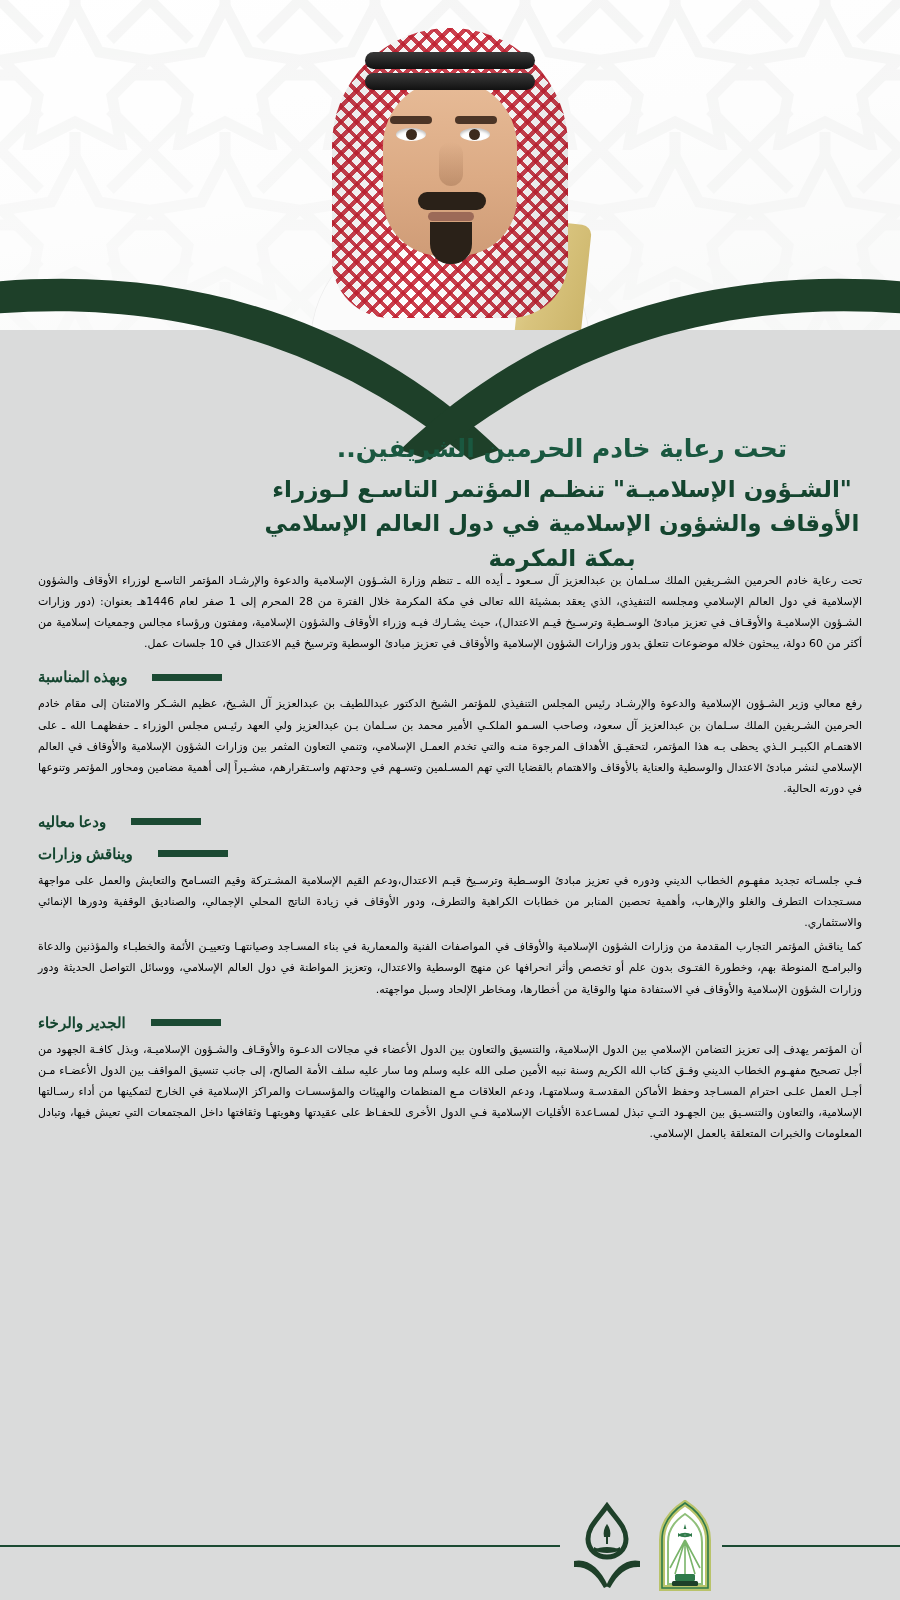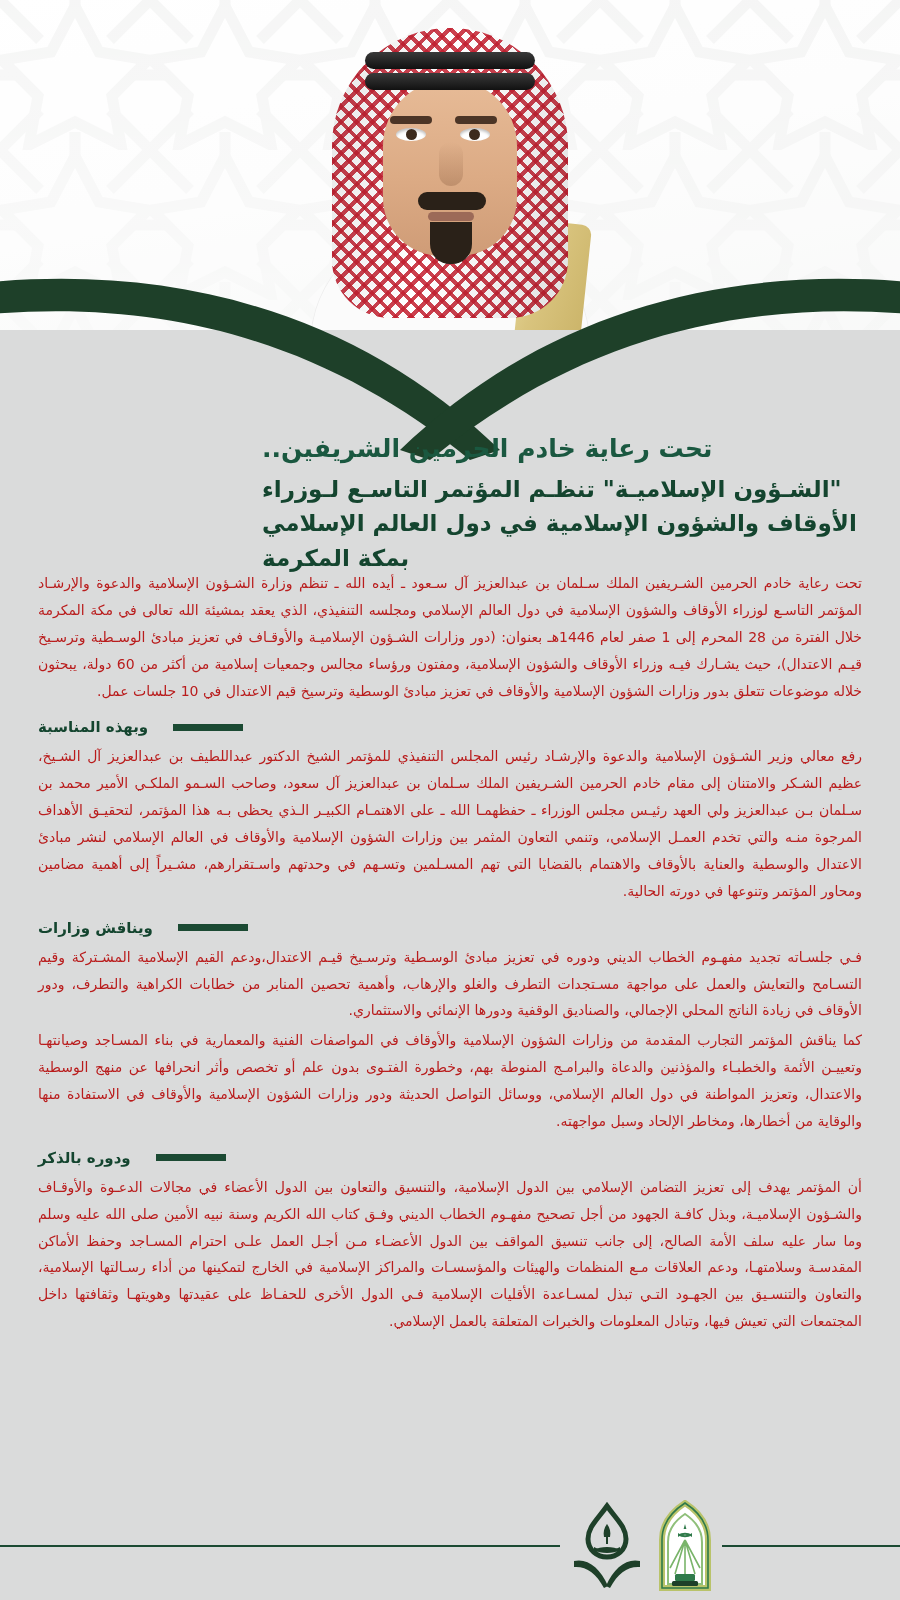--- a/index.html
+++ b/index.html
@@ -77,42 +77,42 @@
     background:linear-gradient(180deg,#3a3a3a,#111);
   }
   .agal1{top:42px}.agal2{top:63px}
 
   
   .swoosh{position:absolute;left:0;top:255px;width:900px;height:205px;}
   .swoosh svg{display:block}
 
   
   .headings{
-    position:absolute;right:38px;top:432px;width:600px;text-align:left;
+    position:absolute;right:38px;top:432px;width:600px;text-align:center;
   }
   .kicker{
     color:#1a5840;font-size:25px;font-weight:bold;line-height:1.35;
     letter-spacing:0;margin:0 0 6px 0;
   }
   .headline{
     color:#14452f;font-size:23px;font-weight:bold;line-height:1.5;margin:0;
   }
 
   
   .content{
     position:absolute;right:38px;left:38px;top:570px;text-align:justify;
     direction:rtl;
   }
   .para{
-    color:#b91c1c;font-size:14px;line-height:1.92;margin:0 0 3px 0;
+    color:#000000;font-size:11px;line-height:1.92;margin:0 0 3px 0;
     text-align:justify;text-justify:inter-word;
   }
   .lead{margin-bottom:14px;}
 
-  .sec{margin-top:14px;margin-bottom:7px;display:flex;flex-direction:row-reverse;align-items:center;gap:25px;}
+  .sec{margin-top:14px;margin-bottom:7px;display:flex;flex-direction:row-reverse;align-items:center;gap:25px;font-family:Liberation Serif, serif;}
   .sec-label{color:#14452f;font-size:15px;font-weight:bold;white-space:nowrap;}
   .sec-rule{flex:1 1 auto;height:7px;background:#1b4a33;min-width:24px;max-width:70px;}
 
   
   .footer{
     position:absolute;left:0;right:0;top:1500px;height:100px;
   }
   .foot-line{
     position:absolute;left:0;right:0;top:45px;height:2px;background:#1b4a33;
   }
@@ -187,30 +187,34 @@
 <div class="content">
 
   <p class="para lead">تحت رعاية خادم الحرمين الشـريفين الملك سـلمان بن عبدالعزيز آل سـعود ـ أيده الله ـ تنظم وزارة الشـؤون الإسلامية والدعوة والإرشـاد المؤتمر التاسـع لوزراء الأوقاف والشؤون الإسلامية في دول العالم الإسلامي ومجلسه التنفيذي، الذي يعقد بمشيئة الله تعالى في مكة المكرمة خلال الفترة من 28 المحرم إلى 1 صفر لعام 1446هـ بعنوان: (دور وزارات الشـؤون الإسلاميـة والأوقـاف في تعزيز مبادئ الوسـطية وترسـيخ قيـم الاعتدال)، حيث يشـارك فيـه وزراء الأوقاف والشؤون الإسلامية، ومفتون ورؤساء مجالس وجمعيات إسلامية من أكثر من 60 دولة، يبحثون خلاله موضوعات تتعلق بدور وزارات الشؤون الإسلامية والأوقاف في تعزيز مبادئ الوسطية وترسيخ قيم الاعتدال في 10 جلسات عمل.</p>
 
   <div class="sec">
     <span class="sec-label">وبهذه المناسبة</span>
     <span class="sec-rule"></span>
   </div>
   <p class="para">رفع معالي وزير الشـؤون الإسلامية والدعوة والإرشـاد رئيس المجلس التنفيذي للمؤتمر الشيخ الدكتور عبداللطيف بن عبدالعزيز آل الشـيخ، عظيم الشـكر والامتنان إلى مقام خادم الحرمين الشـريفين الملك سـلمان بن عبدالعزيز آل سعود، وصاحب السـمو الملكـي الأمير محمد بن سـلمان بـن عبدالعزيز ولي العهد رئيـس مجلس الوزراء ـ حفظهمـا الله ـ على الاهتمـام الكبيـر الـذي يحظى بـه هذا المؤتمر، لتحقيـق الأهداف المرجوة منـه والتي تخدم العمـل الإسلامي، وتنمي التعاون المثمر بين وزارات الشؤون الإسلامية والأوقاف في العالم الإسلامي لنشر مبادئ الاعتدال والوسطية والعناية بالأوقاف والاهتمام بالقضايا التي تهم المسـلمين وتسـهم في وحدتهم واسـتقرارهم، مشـيراً إلى أهمية مضامين ومحاور المؤتمر وتنوعها في دورته الحالية.</p>
 
+  <div class="sec">
+    <span class="sec-label">ودعا معاليه</span>
+    <span class="sec-rule"></span>
+  </div>
 
   <div class="sec">
     <span class="sec-label">ويناقش وزارات</span>
     <span class="sec-rule"></span>
   </div>
   <p class="para">فـي جلسـاته تجديد مفهـوم الخطاب الديني ودوره في تعزيز مبادئ الوسـطية وترسـيخ قيـم الاعتدال،ودعم القيم الإسلامية المشـتركة وقيم التسـامح والتعايش والعمل على مواجهة مسـتجدات التطرف والغلو والإرهاب، وأهمية تحصين المنابر من خطابات الكراهية والتطرف، ودور الأوقاف في زيادة الناتج المحلي الإجمالي، والصناديق الوقفية ودورها الإنمائي والاستثماري.</p>
   <p class="para">كما يناقش المؤتمر التجارب المقدمة من وزارات الشؤون الإسلامية والأوقاف في المواصفات الفنية والمعمارية في بناء المسـاجد وصيانتهـا وتعييـن الأئمة والخطبـاء والمؤذنين والدعاة والبرامـج المنوطة بهم، وخطورة الفتـوى بدون علم أو تخصص وأثر انحرافها عن منهج الوسطية والاعتدال، وتعزيز المواطنة في دول العالم الإسلامي، ووسائل التواصل الحديثة ودور وزارات الشؤون الإسلامية والأوقاف في الاستفادة منها والوقاية من أخطارها، ومخاطر الإلحاد وسبل مواجهته.</p>
 
   <div class="sec">
-    <span class="sec-label">ودوره بالذكر</span>
+    <span class="sec-label">الجدير والرخاء</span>
     <span class="sec-rule"></span>
   </div>
   <p class="para">أن المؤتمر يهدف إلى تعزيز التضامن الإسلامي بين الدول الإسلامية، والتنسيق والتعاون بين الدول الأعضاء في مجالات الدعـوة والأوقـاف والشـؤون الإسلاميـة، وبذل كافـة الجهود من أجل تصحيح مفهـوم الخطاب الديني وفـق كتاب الله الكريم وسنة نبيه الأمين صلى الله عليه وسلم وما سار عليه سلف الأمة الصالح، إلى جانب تنسيق المواقف بين الدول الأعضـاء مـن أجـل العمل علـى احترام المسـاجد وحفظ الأماكن المقدسـة وسلامتهـا، ودعم العلاقات مـع المنظمات والهيئات والمؤسسـات والمراكز الإسلامية في الخارج لتمكينها من أداء رسـالتها الإسلامية، والتعاون والتنسـيق بين الجهـود التـي تبذل لمسـاعدة الأقليات الإسلامية فـي الدول الأخرى للحفـاظ على عقيدتها وهويتهـا وثقافتها داخل المجتمعات التي تعيش فيها، وتبادل المعلومات والخبرات المتعلقة بالعمل الإسلامي.</p>
 </div>
 
 <div class="footer">
   <div class="foot-line"></div>
 
   <div class="logos">
 

